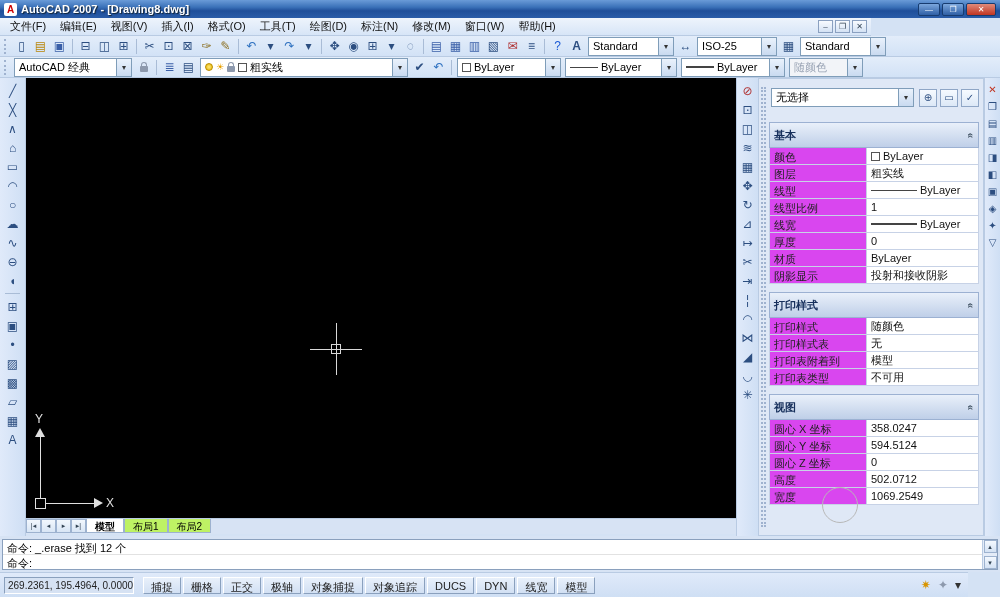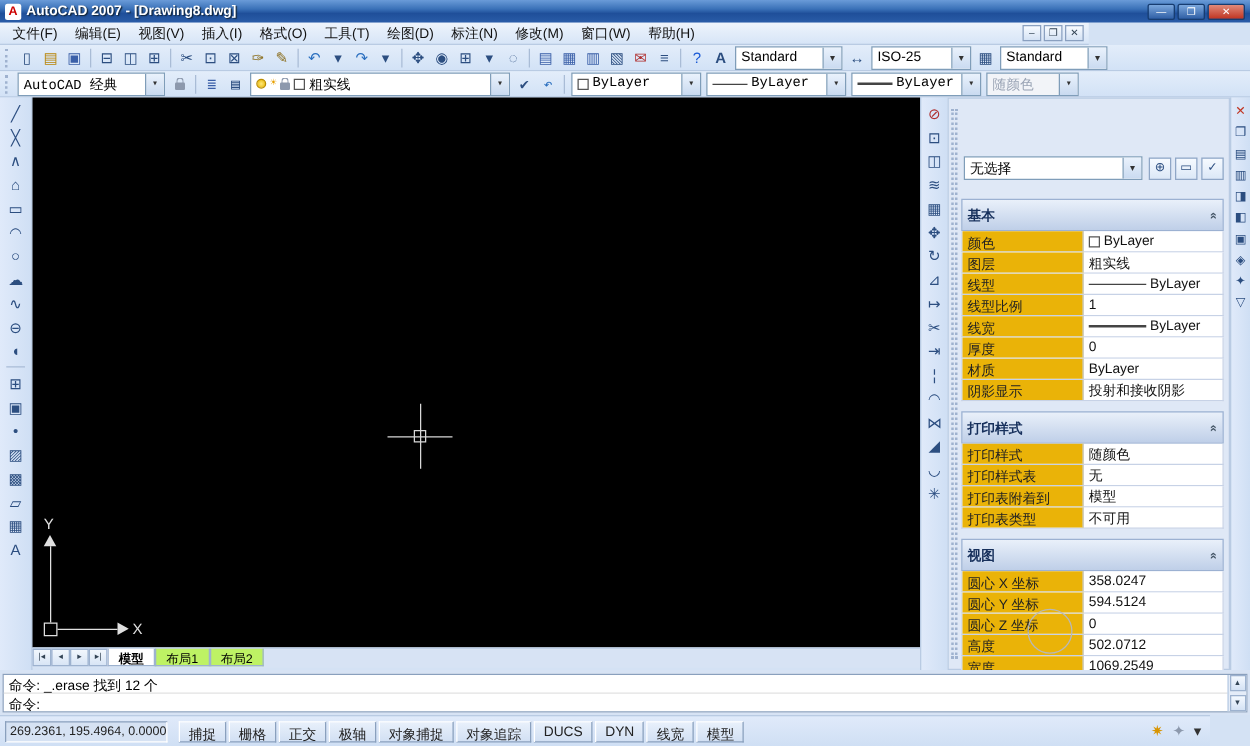--- a/index.html
+++ b/index.html
@@ -27,21 +27,21 @@
     background:linear-gradient(#eef4fc,#d7e5f7);border-bottom:1px solid #b9cbe3;
     display:flex;align-items:center;padding-left:3px;}
   .menu-item{padding:1px 7px;color:#111;}
   .child-controls{margin-left:auto;display:flex;gap:2px;margin-right:4px;}
   .childbtn{width:15px;height:13px;border:1px solid #8aa0c0;background:linear-gradient(#f8fbff,#d4e2f4);
     font-size:8px;line-height:11px;text-align:center;color:#345;}
   
   .toolbar{position:absolute;left:0;width:1000px;height:21px;
     background:linear-gradient(#e3edfa,#d2e2f6);border-bottom:1px solid #b9cbe3;
     display:flex;align-items:center;padding-left:4px;}
-  #toolbar1{top:36px;} #toolbar2{top:57px;font-family:Liberation Mono, monospace;}
+  #toolbar1{top:36px;} #toolbar2{top:57px;}
   .grip{width:4px;height:15px;border-left:2px dotted #9fb2cf;margin:0 4px 0 0;}
   .iconrow{display:flex;align-items:center;}
   .tbtn{width:19px;height:19px;display:flex;align-items:center;justify-content:center;
     border:1px solid transparent;color:#2c4e80;font-size:12px;flex:none;}
   .glyph{pointer-events:none;}
   .tsep-h{width:1px;height:15px;background:#a9bcd6;margin:0 3px;flex:none;}
   .tsep-v{width:15px;height:1px;background:#a9bcd6;margin:3px 0;flex:none;}
   .combo{height:19px;background:#fff;border:1px solid #7f9db9;display:flex;align-items:center;
     padding-left:4px;font-size:11px;margin:0 2px;flex:none;overflow:hidden;white-space:nowrap;}
   .combo .carr{margin-left:auto;width:15px;align-self:stretch;flex:none;
@@ -78,30 +78,30 @@
   #tabstrip{position:absolute;left:26px;top:518px;width:710px;height:16px;background:#d7e3f4;
     display:flex;align-items:flex-start;border-top:1px solid #b9cbe3;}
   .tabnav{width:15px;height:14px;border:1px solid #9db2cf;background:linear-gradient(#f2f7fd,#d8e5f5);
     font-size:7px;line-height:12px;text-align:center;color:#345;flex:none;}
   .tab{padding:1px 8px;font-size:10px;height:14px;border:1px solid #9db2cf;border-top:none;background:#bef264;flex:none;}
   .tab.active{background:#fff;font-weight:bold;}
   
   #palette{position:absolute;left:758px;top:78px;width:226px;height:458px;background:#dfe8f6;border:1px solid #b9cbe3;}
   .pal-grab{position:absolute;left:2px;top:8px;bottom:8px;width:5px;
     border-left:2px dotted #9fb2cf;border-right:2px dotted #9fb2cf;}
-  .pal-body{position:absolute;left:10px;right:4px;top:0;bottom:0;margin-top:37px;}
+  .pal-body{position:absolute;left:10px;right:4px;top:0;bottom:0;}
   .pal-top{display:flex;align-items:center;gap:3px;padding:9px 0 7px 0;}
   .pal-top .combo{flex:1;}
   .palbtn{width:18px;height:18px;border:1px solid #8fa6c6;background:linear-gradient(#f6faff,#dce8f7);
     display:flex;align-items:center;justify-content:center;font-size:10px;color:#2c4e80;flex:none;}
   .phead{height:17px;margin-top:8px;background:linear-gradient(#e9f0fa,#bfcfe8);border:1px solid #9cb1d2;
     display:flex;align-items:center;padding:12px 4px;font-weight:bold;color:#17305c;}
   .phead .chev{margin-left:auto;transform:rotate(90deg);font-size:10px;color:#456;}
   .prow{display:flex;height:17px;border:1px solid #c7d2e6;border-top:none;background:#fff;}
-  .plabel{width:97px;background:#eab308;border-right:1px solid #c7d2e6;padding:2px 0 0 4px;color:#222;overflow:hidden;white-space:nowrap;}
+  .plabel{width:97px;background:#d946ef;border-right:1px solid #c7d2e6;padding:2px 0 0 4px;color:#222;overflow:hidden;white-space:nowrap;}
   .pvalue{flex:1;padding:0 0 0 4px;display:flex;align-items:center;gap:3px;color:#111;overflow:hidden;white-space:nowrap;}
   .ltline{display:inline-block;width:46px;height:1px;background:#444;flex:none;}
   .lwline{display:inline-block;width:46px;height:2px;background:#444;flex:none;}
   
   #command{position:absolute;left:0;top:536px;width:1000px;height:36px;background:#d7e3f4;padding:3px 2px 2px 2px;}
   .cmd-box{position:relative;width:100%;height:100%;background:#fff;border:1px solid #8aa0bd;}
   .cmd-line{padding:1px 4px;height:15px;font-size:11px;color:#000;white-space:pre;}
   .cmd-line.history{border-bottom:1px solid #e2e2e2;}
   .cmd-scroll{position:absolute;right:0;top:0;bottom:0;width:15px;background:#e4ecf8;border-left:1px solid #b9cbe3;
     display:flex;flex-direction:column;justify-content:space-between;align-items:center;}

